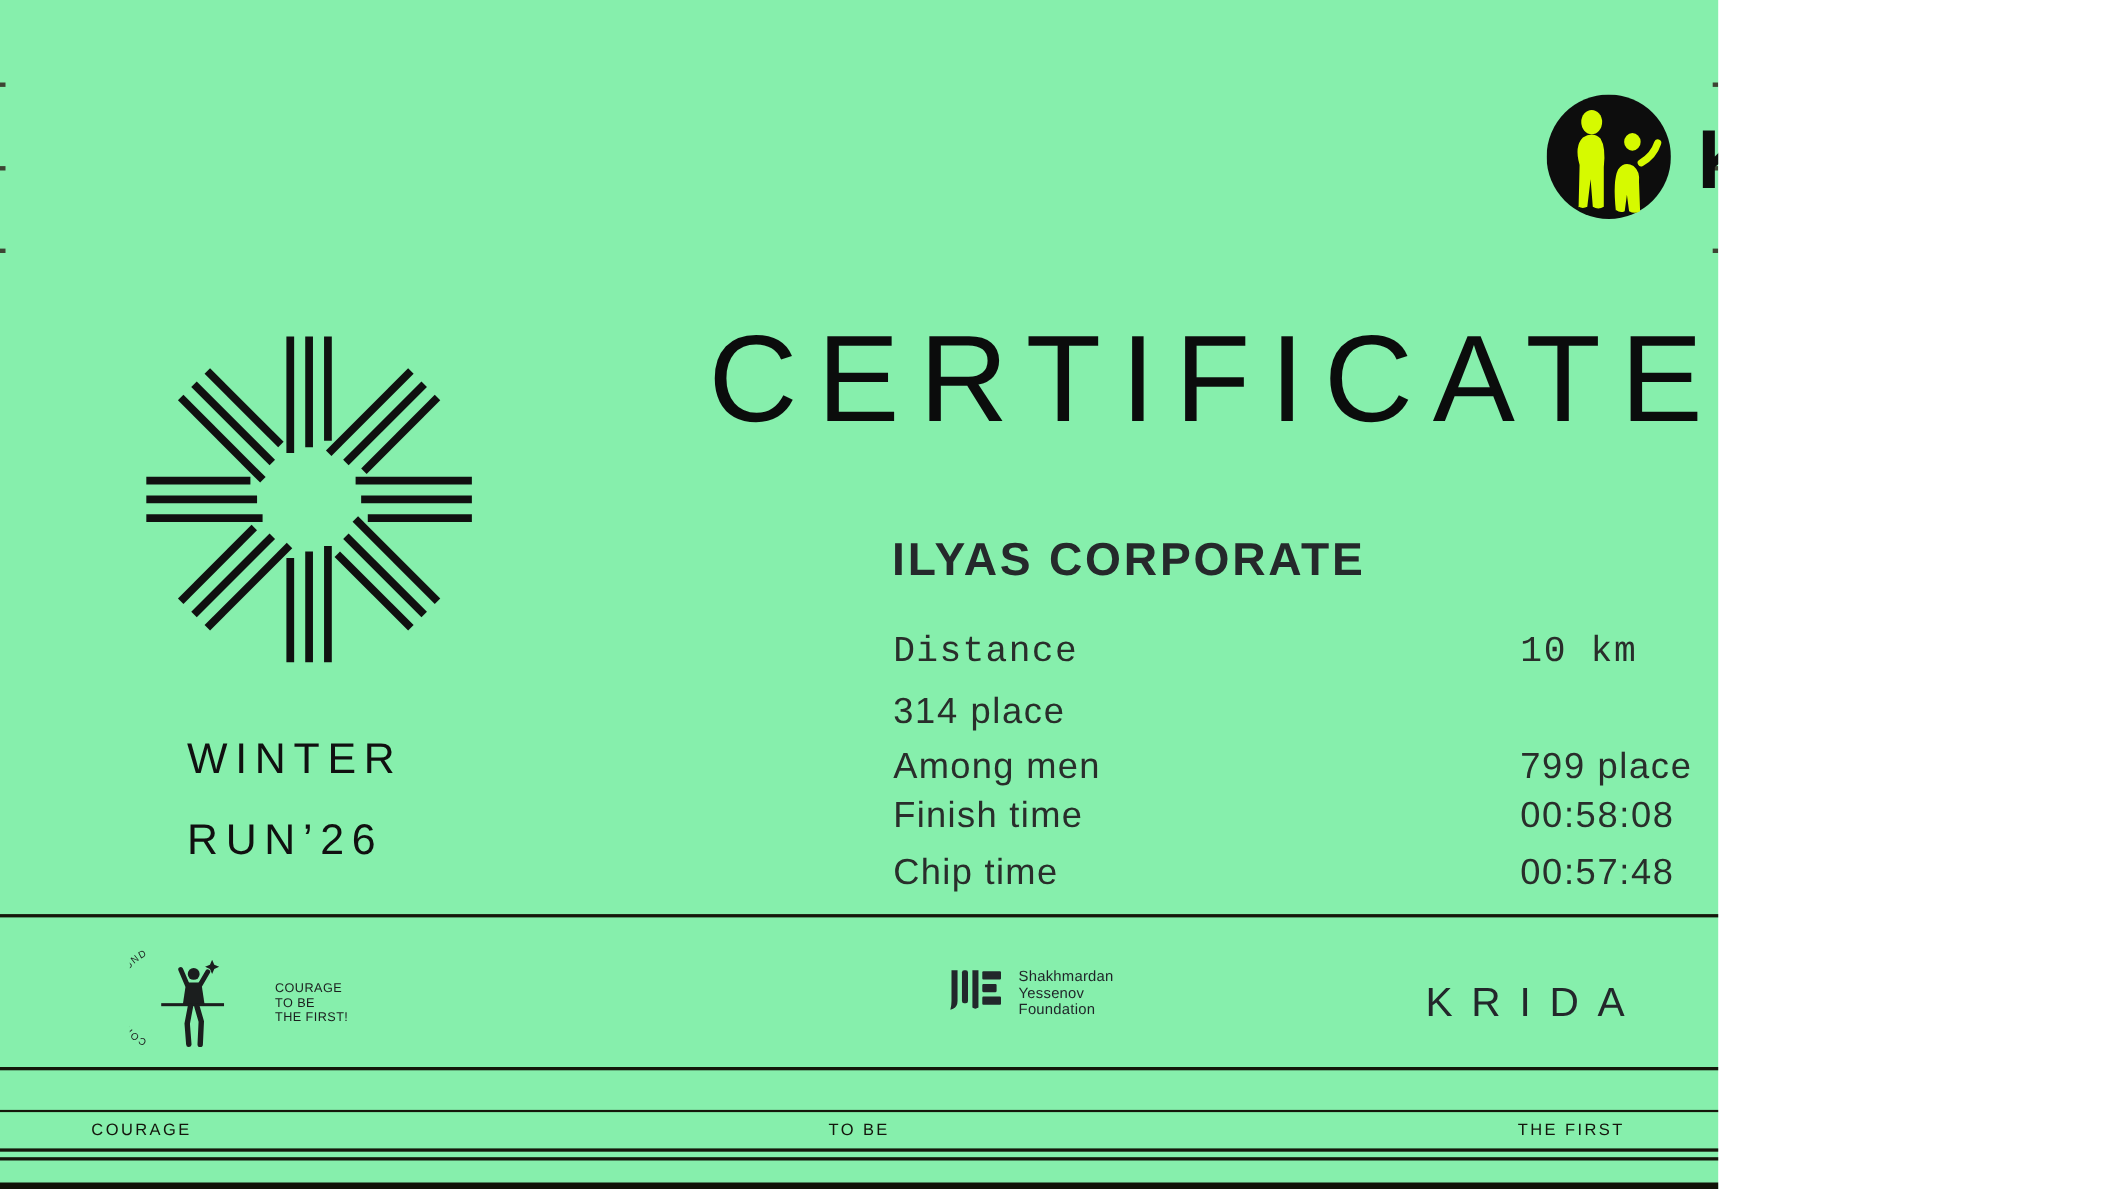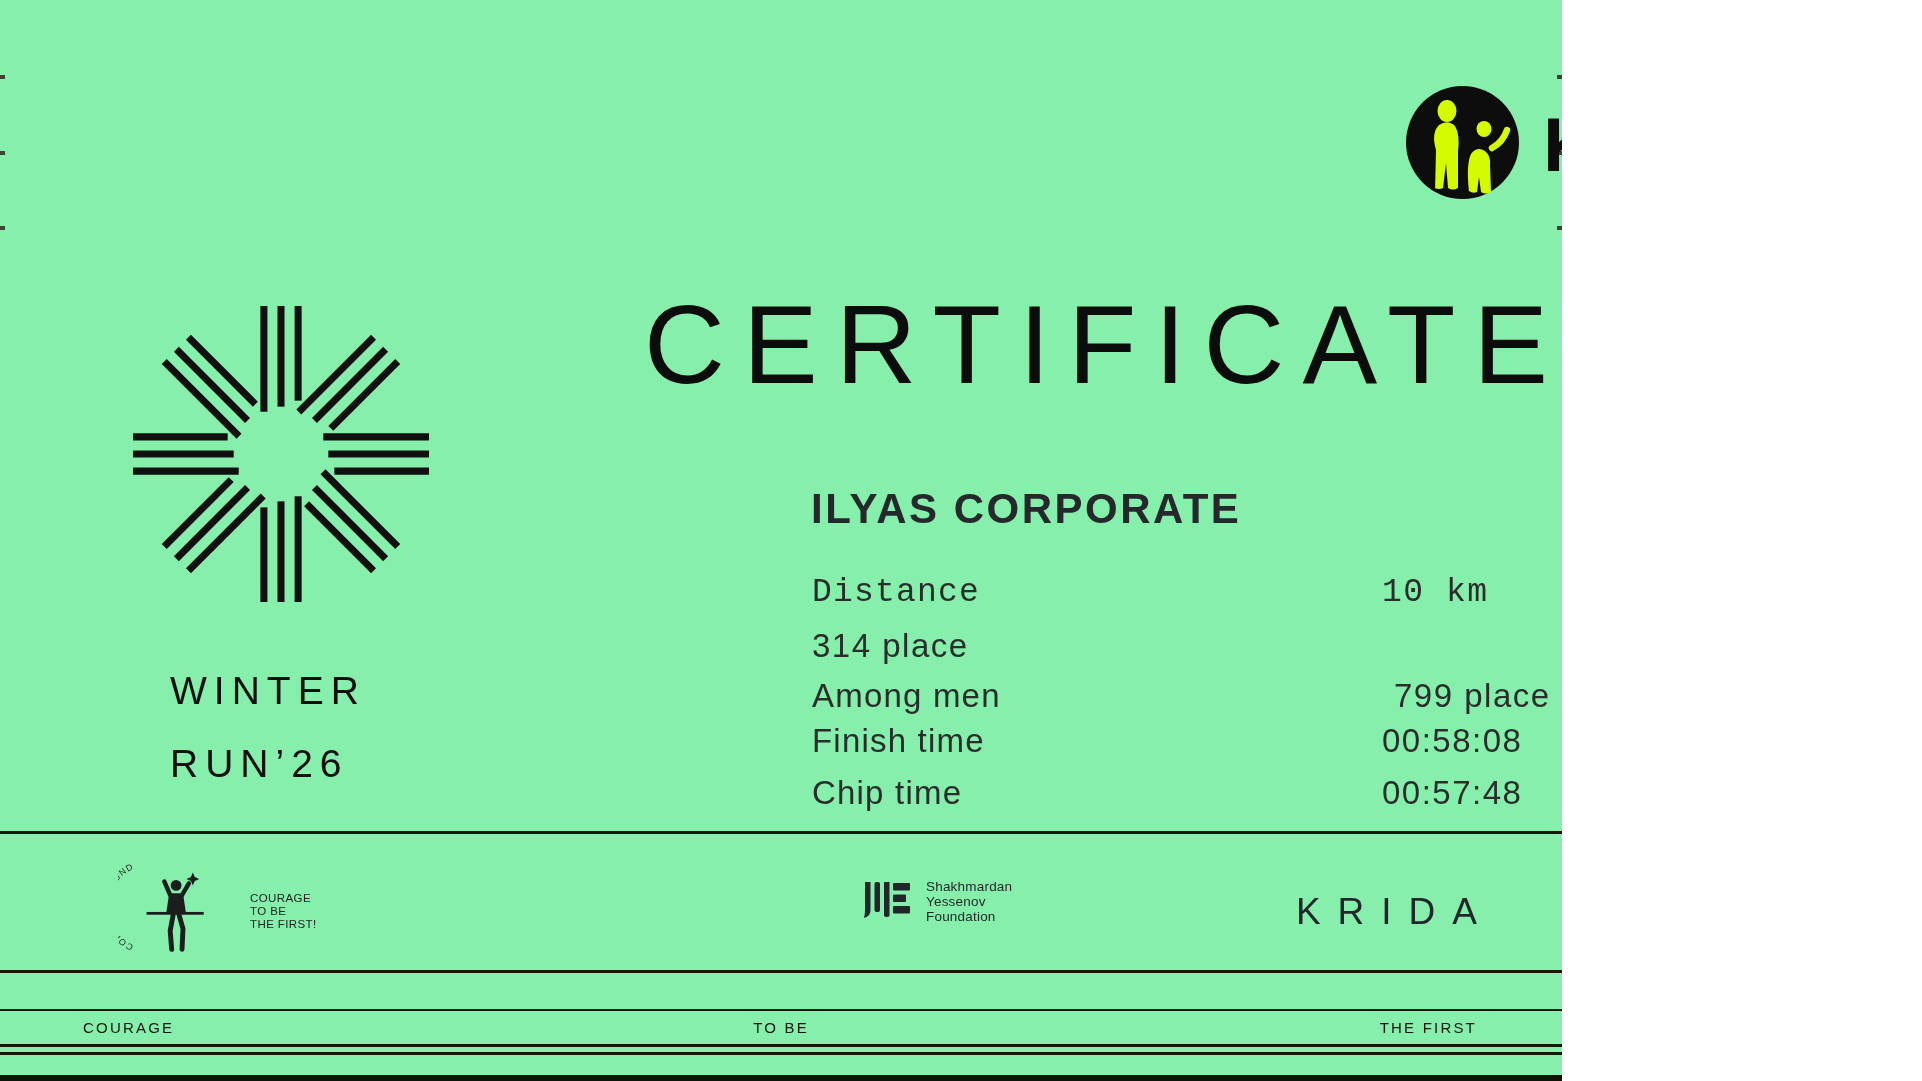--- a/index.html
+++ b/index.html
@@ -33,21 +33,21 @@
 
   
   .participant-name{
     position:absolute;left:811px;top:485px;
     font-size:42px;font-weight:700;letter-spacing:2.5px;color:#25292b;white-space:nowrap;
   }
   .results{position:absolute;left:812px;top:574px;width:800px;}
   .res-row{position:absolute;left:0;display:flex;align-items:baseline;white-space:nowrap;}
   .res-row:nth-child(1){top:0;font-family:Liberation Mono, monospace;}
   .res-row:nth-child(2){top:53px;}
-  .res-row:nth-child(3){top:103px;gap:12px;}
+  .res-row:nth-child(3){top:103px;}
   .res-row:nth-child(4){top:148px;}
   .res-row:nth-child(5){top:200px;}
   .res-label{width:570px;font-size:33px;letter-spacing:1.2px;color:#292e2b;}
   .res-value{font-size:33px;letter-spacing:1.5px;color:#292e2b;}
 
   
   .hline{position:absolute;left:0;width:1922px;background:#15170b;}
   .hl1{top:831px;height:3px;}
   .hl2{top:970px;height:3px;}
   .hl3{top:1009px;height:2px;}

